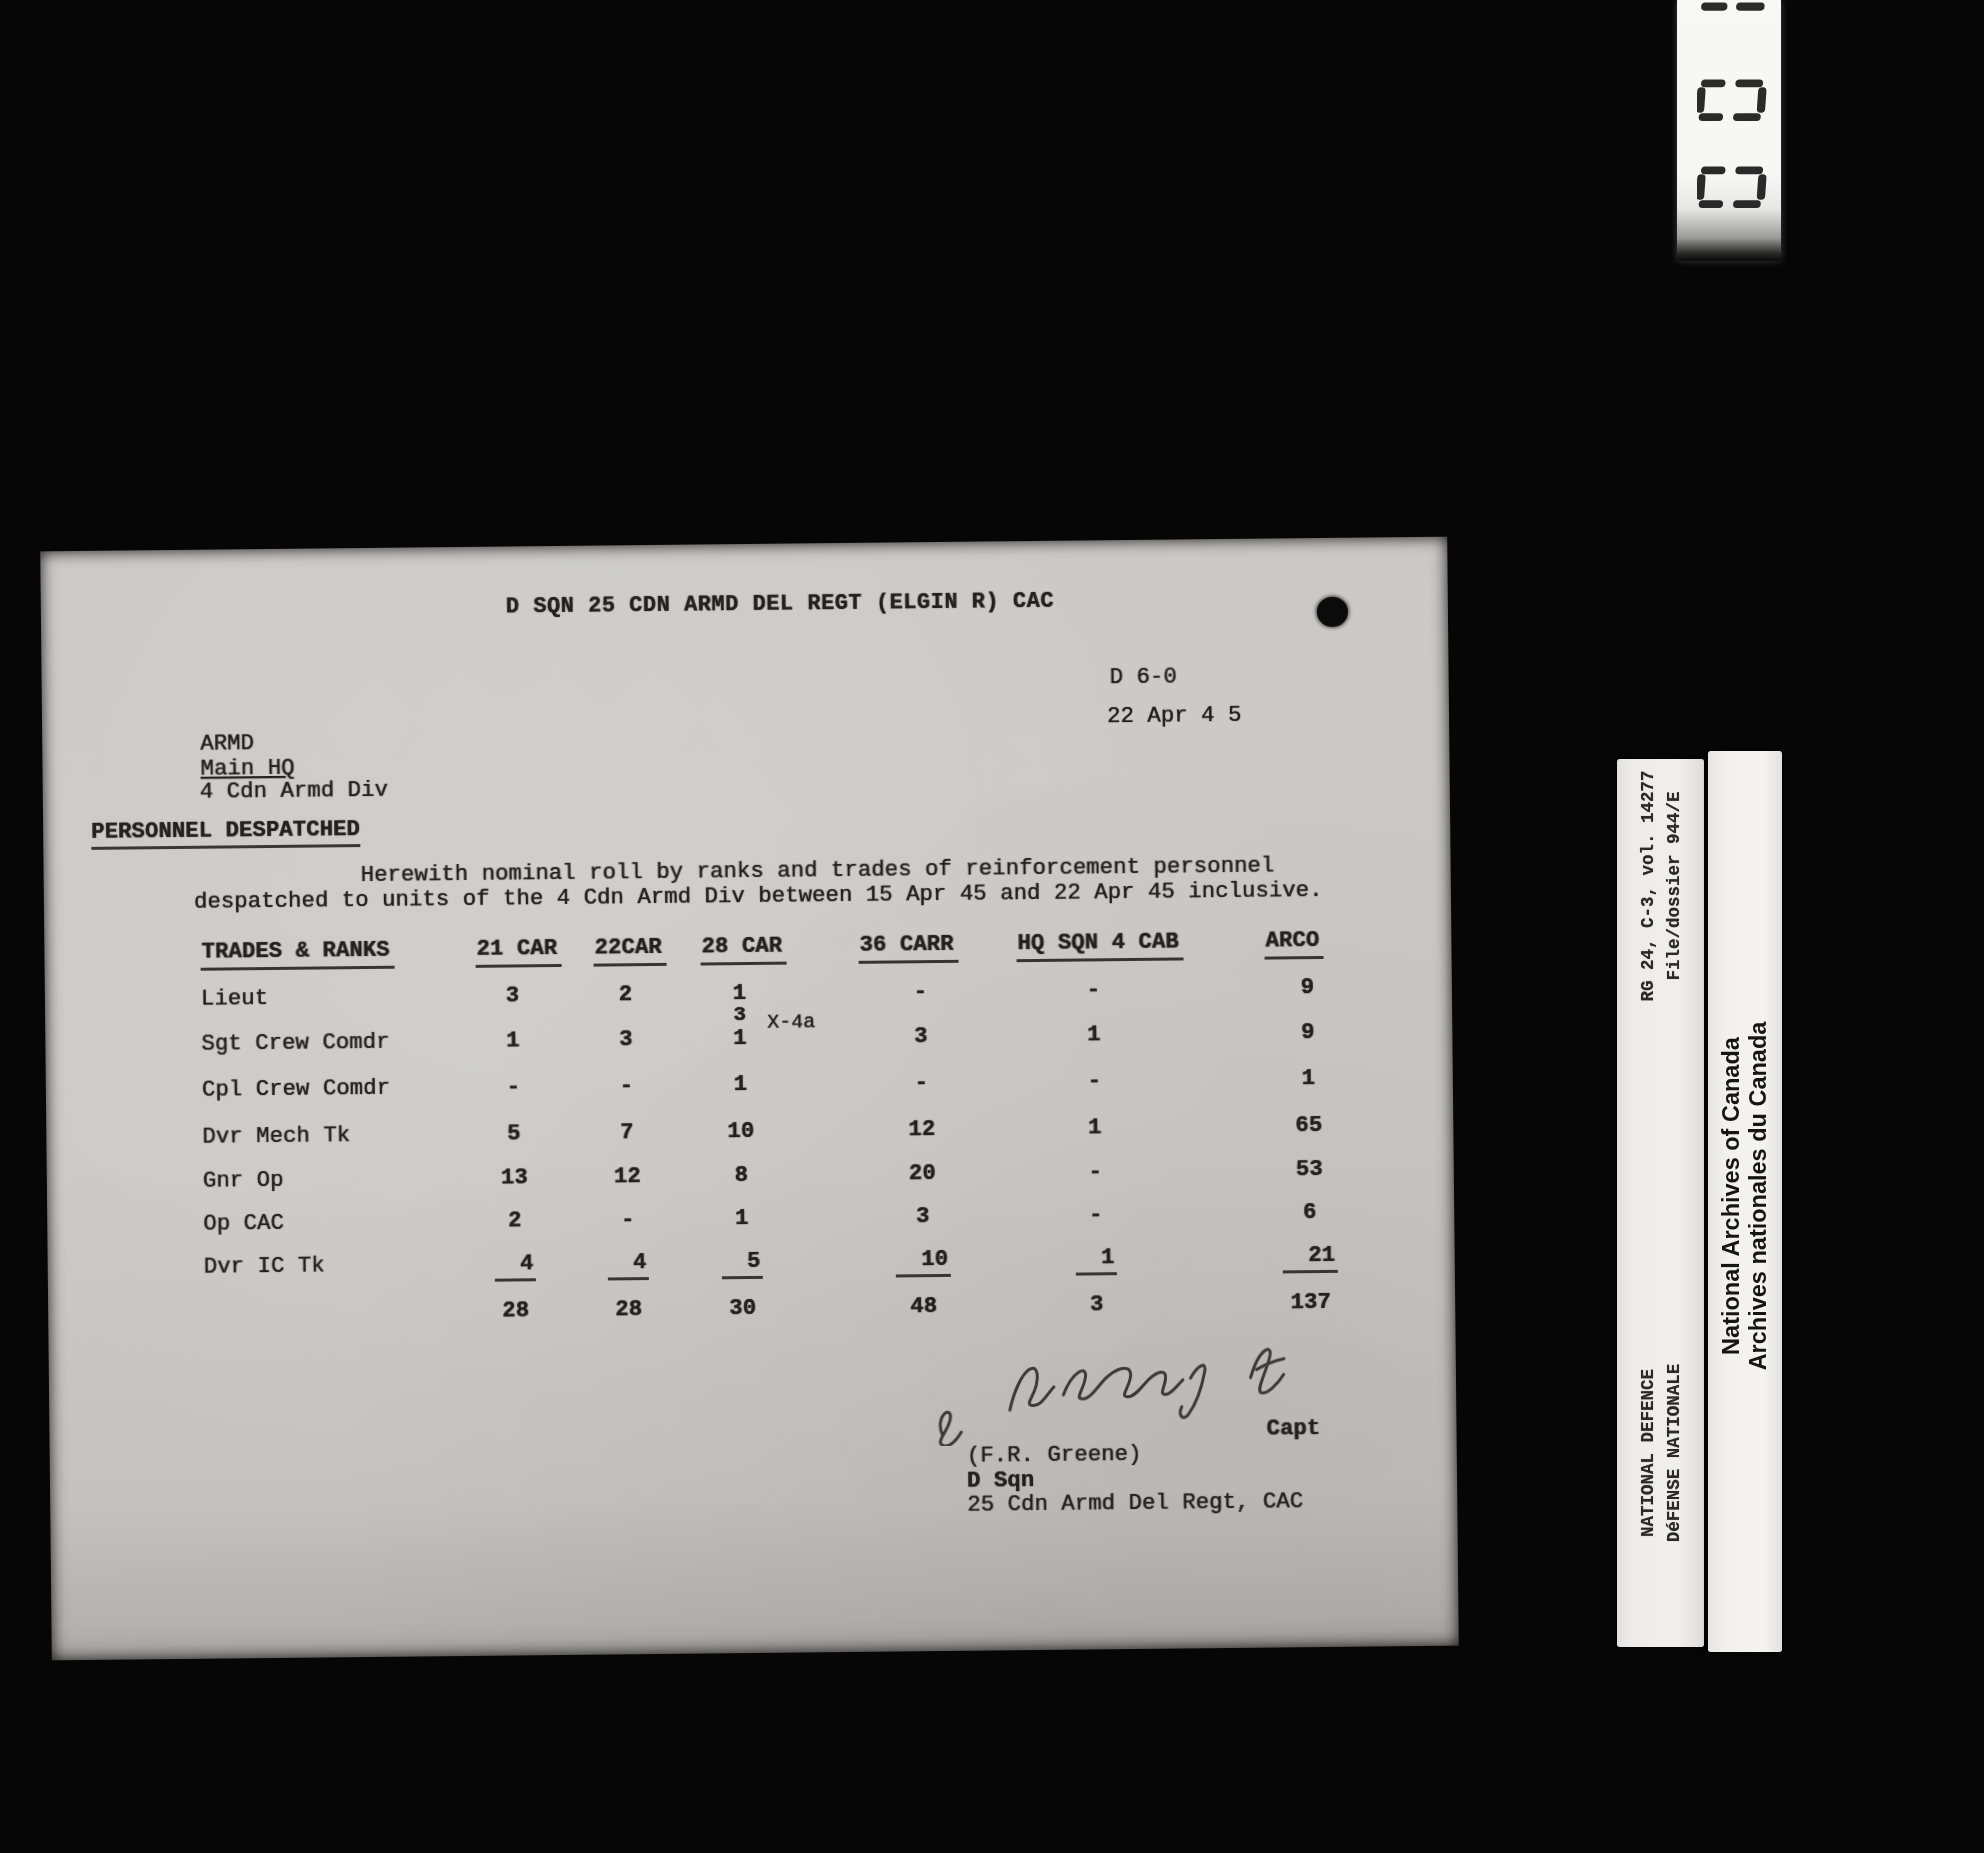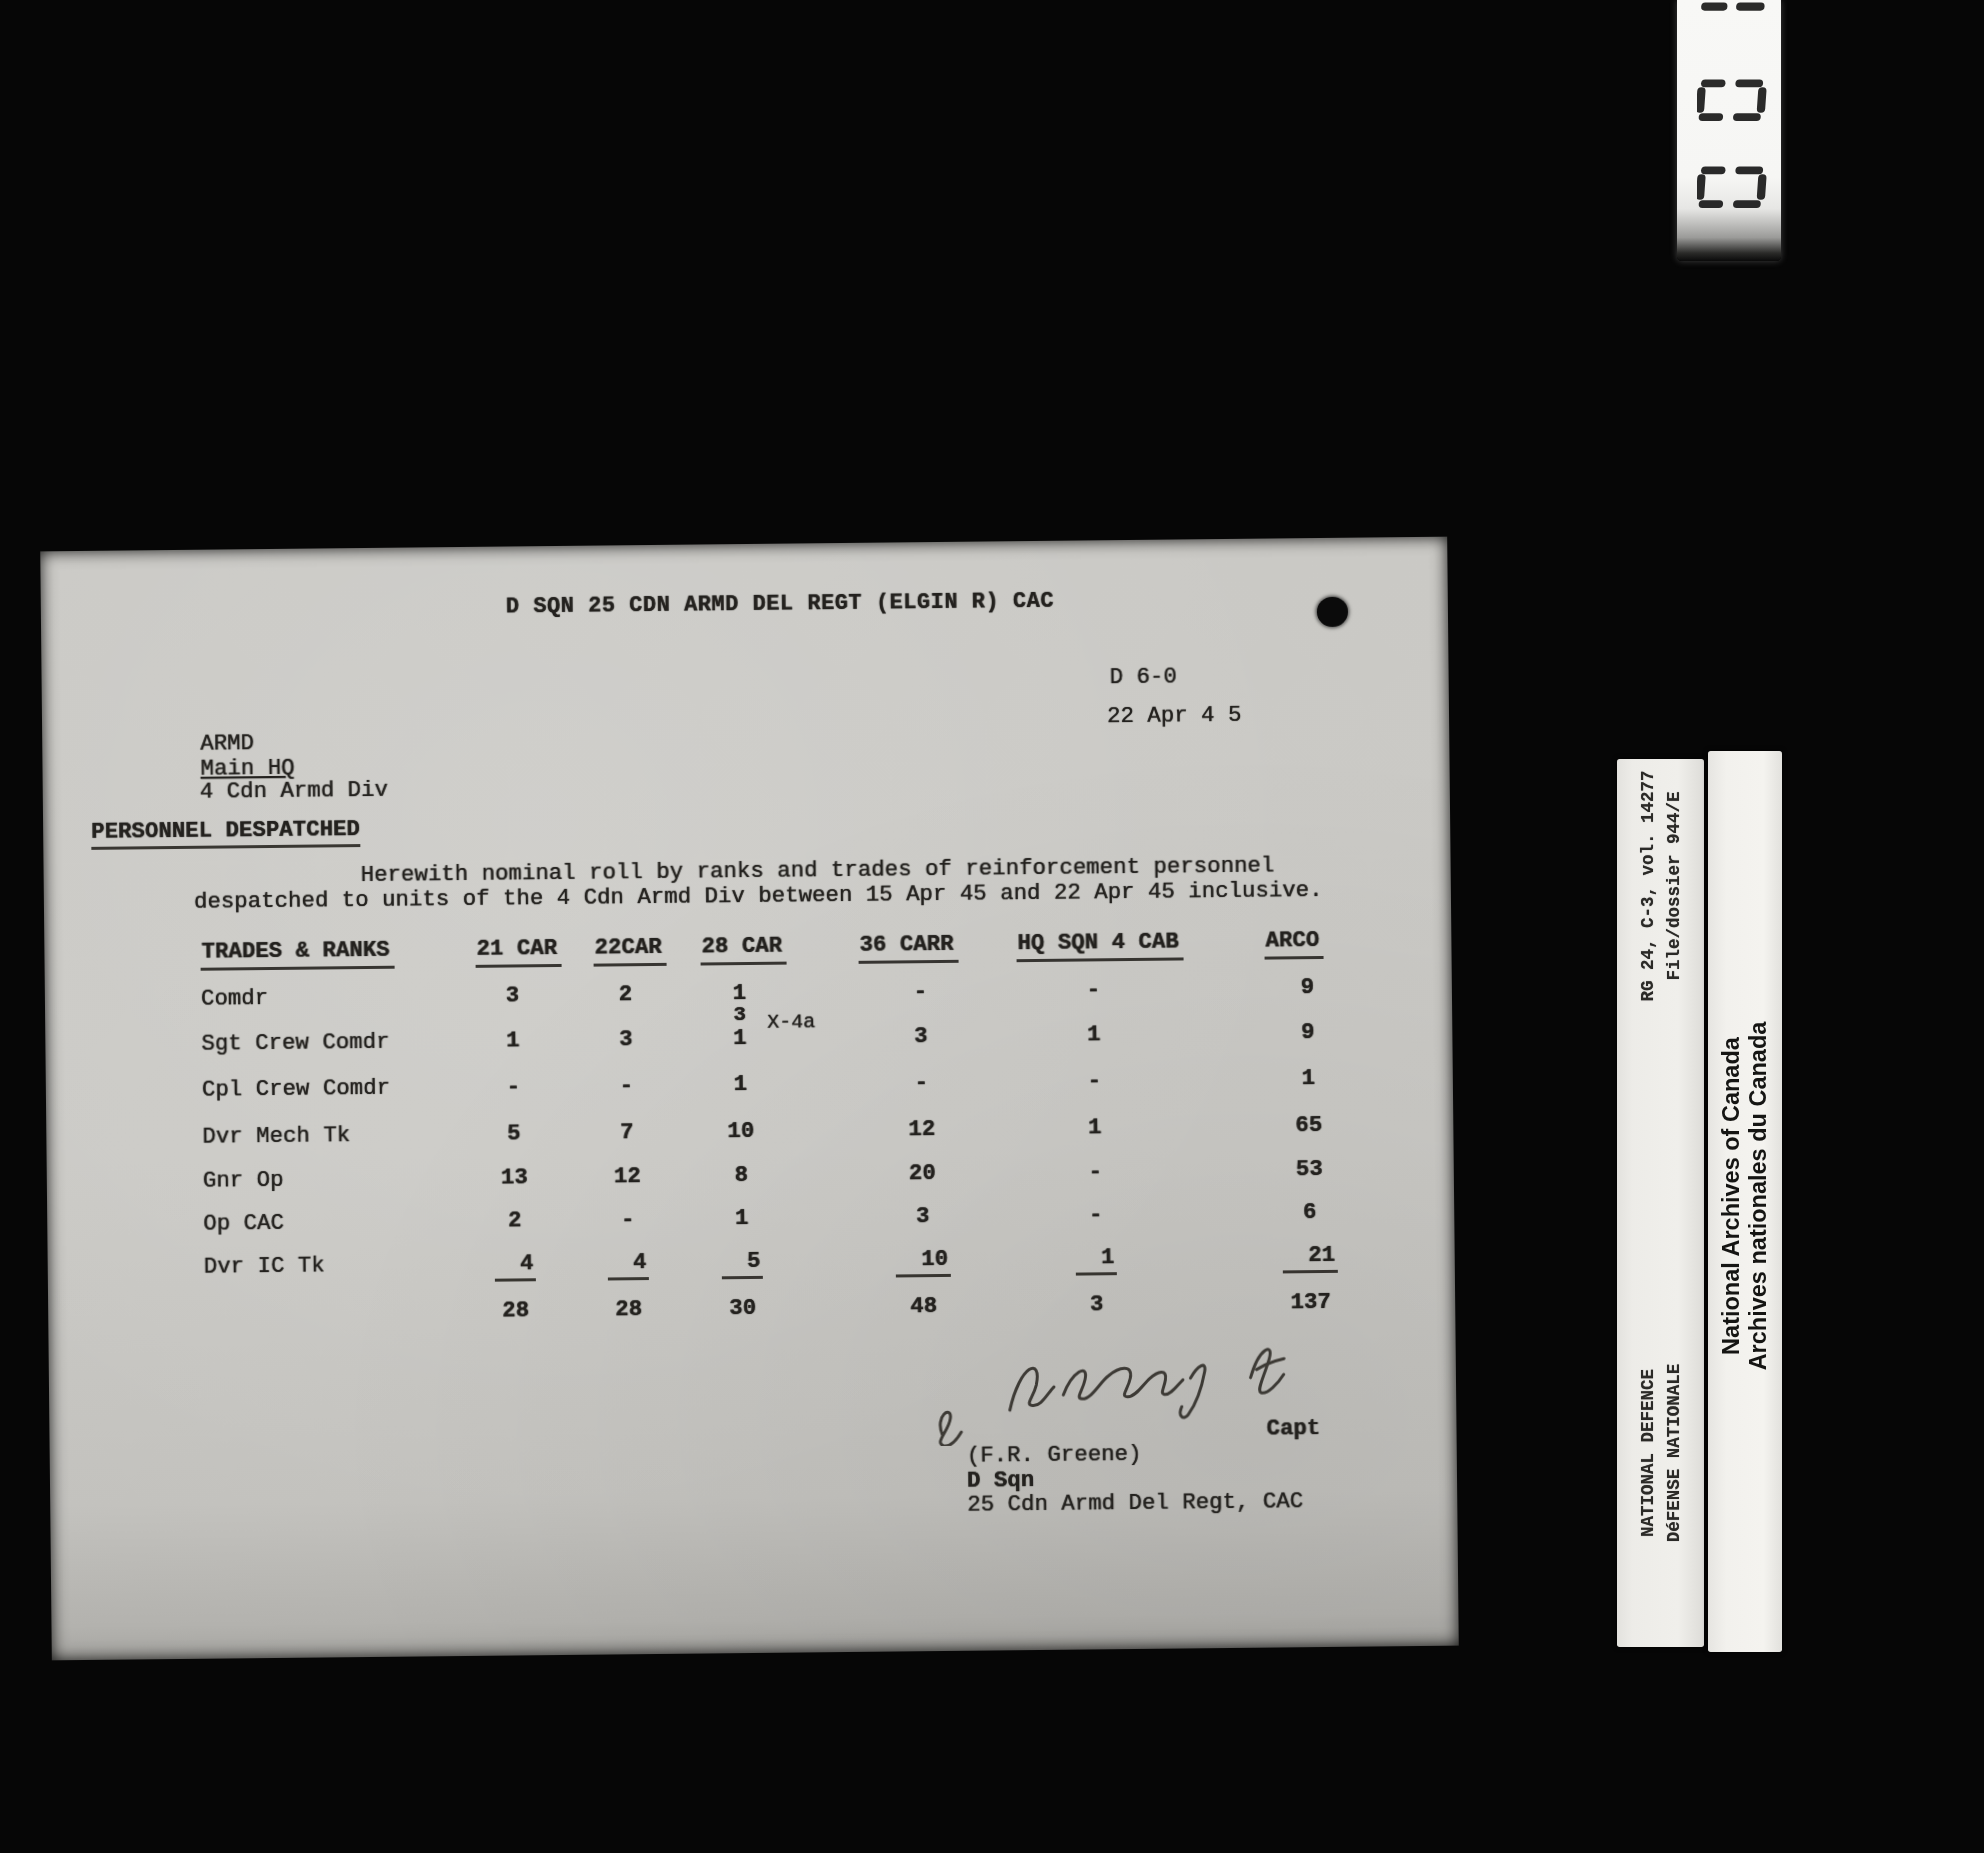--- a/index.html
+++ b/index.html
@@ -110,21 +110,21 @@
       <span class="type hcell h0">TRADES &amp; RANKS</span>
       <span class="type hcell h1">21 CAR</span>
       <span class="type hcell h2">22CAR</span>
       <span class="type hcell h3">28 CAR</span>
       <span class="type hcell h4">36 CARR</span>
       <span class="type hcell h5">HQ SQN 4 CAB</span>
       <span class="type hcell h6">ARCO</span>
     </div>
 
     <div class="trow r0">
-      <span class="type rlabel">Comdr</span>
+      <span class="type rlabel">Lieut</span>
       <span class="type cv c1">3</span>
       <span class="type cv c2">2</span>
       <span class="type cv c3">1</span>
       <span class="type cv c4">-</span>
       <span class="type cv c5">-</span>
       <span class="type cv c6">9</span>
     </div>
 
     <div class="trow rx">
       <span class="type cv c3" style="font-size:21px">3</span>

